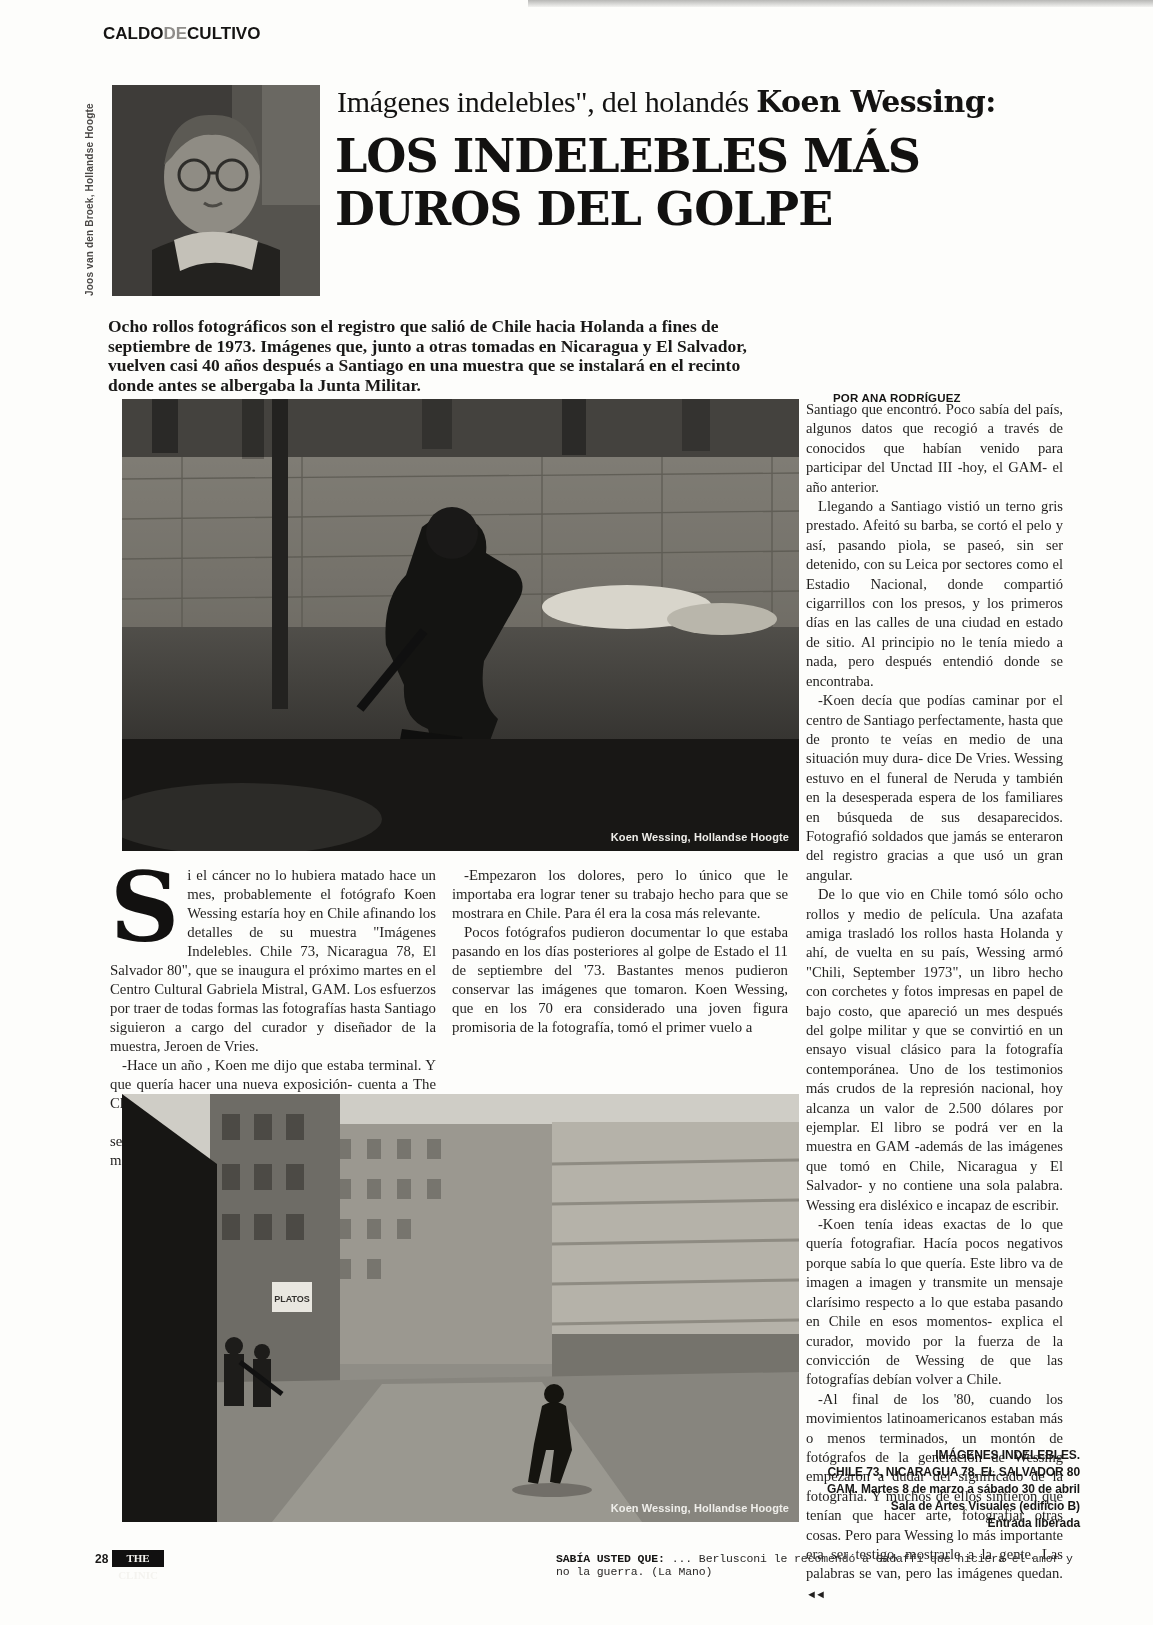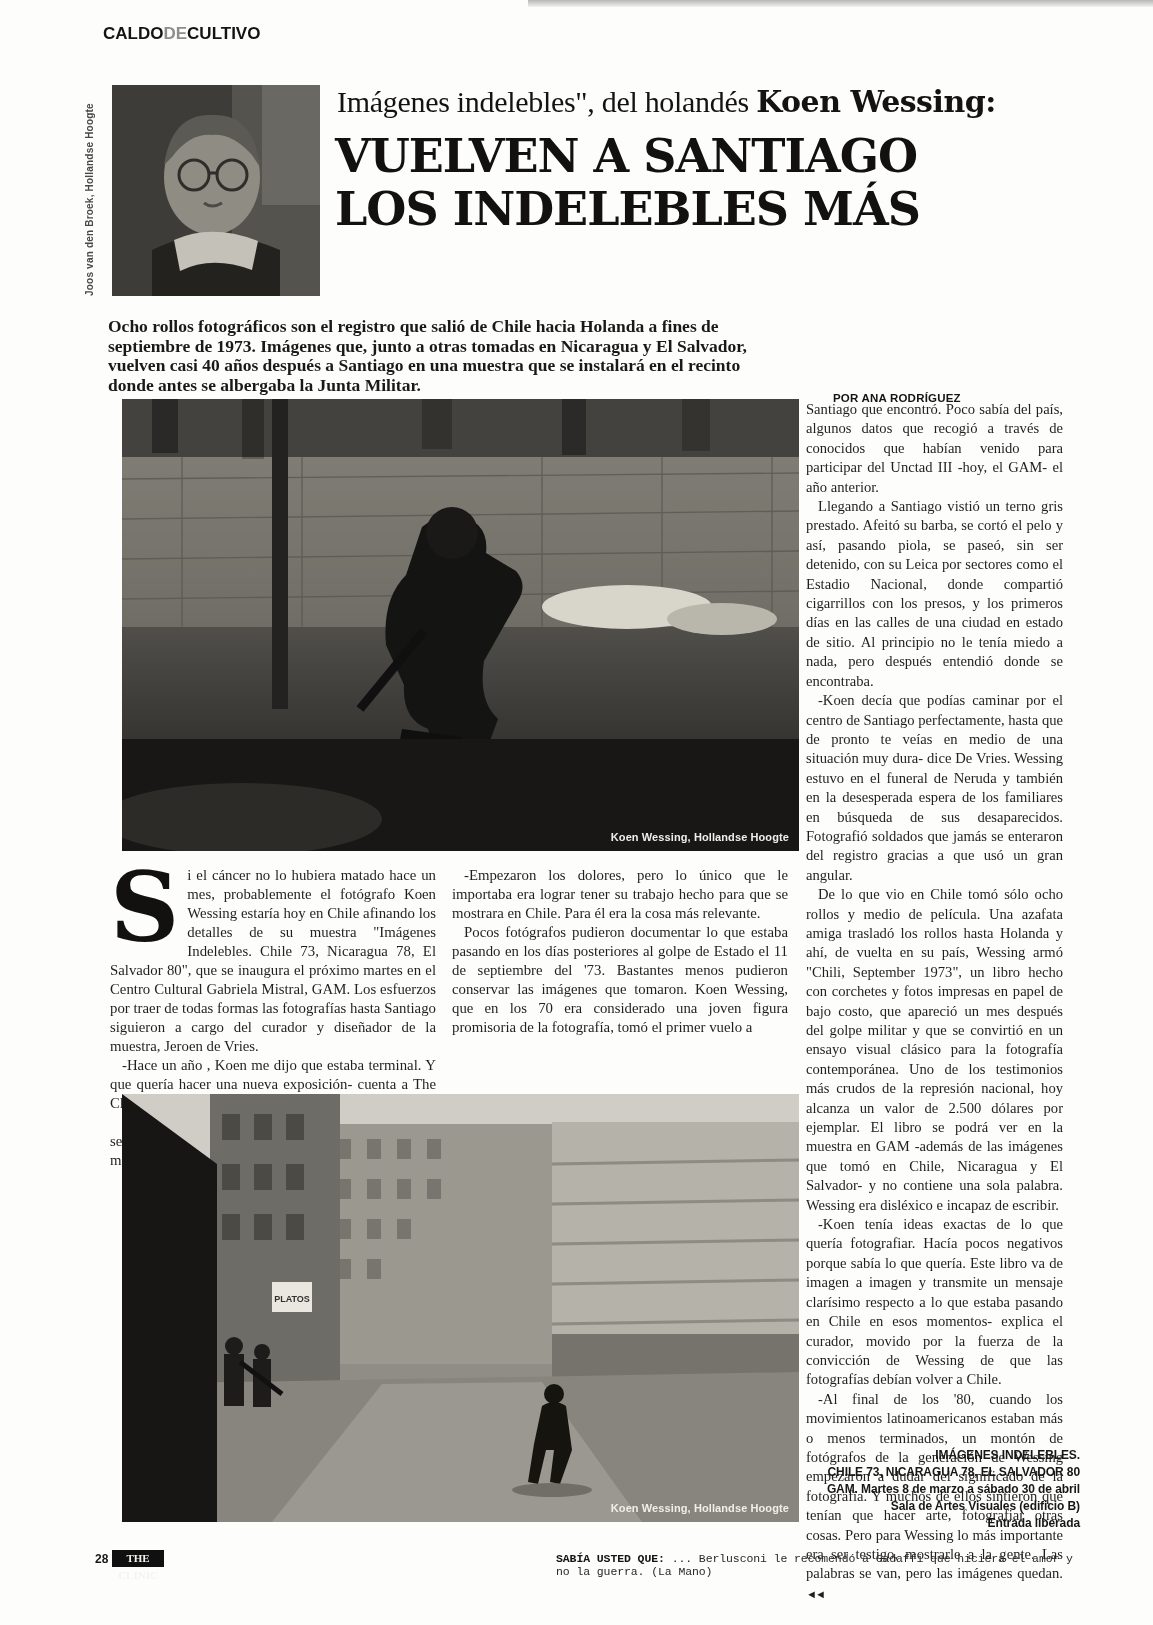--- a/index.html
+++ b/index.html
@@ -100,22 +100,22 @@
       <line x1="97" y1="88" x2="105" y2="88" stroke="#2e2d2a" stroke-width="3"></line>
       <path d="M92 118 Q100 124 110 118" fill="none" stroke="#4c4a45" stroke-width="3"></path>
       <path d="M40 165 Q100 135 168 165 L168 211 L40 211 Z" fill="#23221f"></path>
       <path d="M62 155 Q100 138 146 156 L140 185 Q100 170 68 186 Z" fill="#c4c1b8"></path>
     </svg>
   </div>
 
   <div class="kicker"><span>Imágenes indelebles", del holandés </span><span class="bold">Koen Wessing:</span></div>
 
   <div class="headline">
-    <div>VUELVEN A SANTIAGO</div>
     <div>LOS INDELEBLES MÁS</div>
+    <div>DUROS DEL GOLPE</div>
   </div>
 
   <div class="lede">Ocho rollos fotográficos son el registro que salió de Chile hacia Holanda a fines de septiembre de 1973. Imágenes que, junto a otras tomadas en Nicaragua y El Salvador, vuelven casi 40 años después a Santiago en una muestra que se instalará en el recinto donde antes se albergaba la Junta Militar.</div>
 
   <div class="byline">POR ANA RODRÍGUEZ</div>
 
   <div class="photo photo-1">
     <svg viewBox="0 0 677 452" preserveAspectRatio="none">
       <defs>
         <linearGradient id="p1bg" x1="0" y1="0" x2="0" y2="1">

